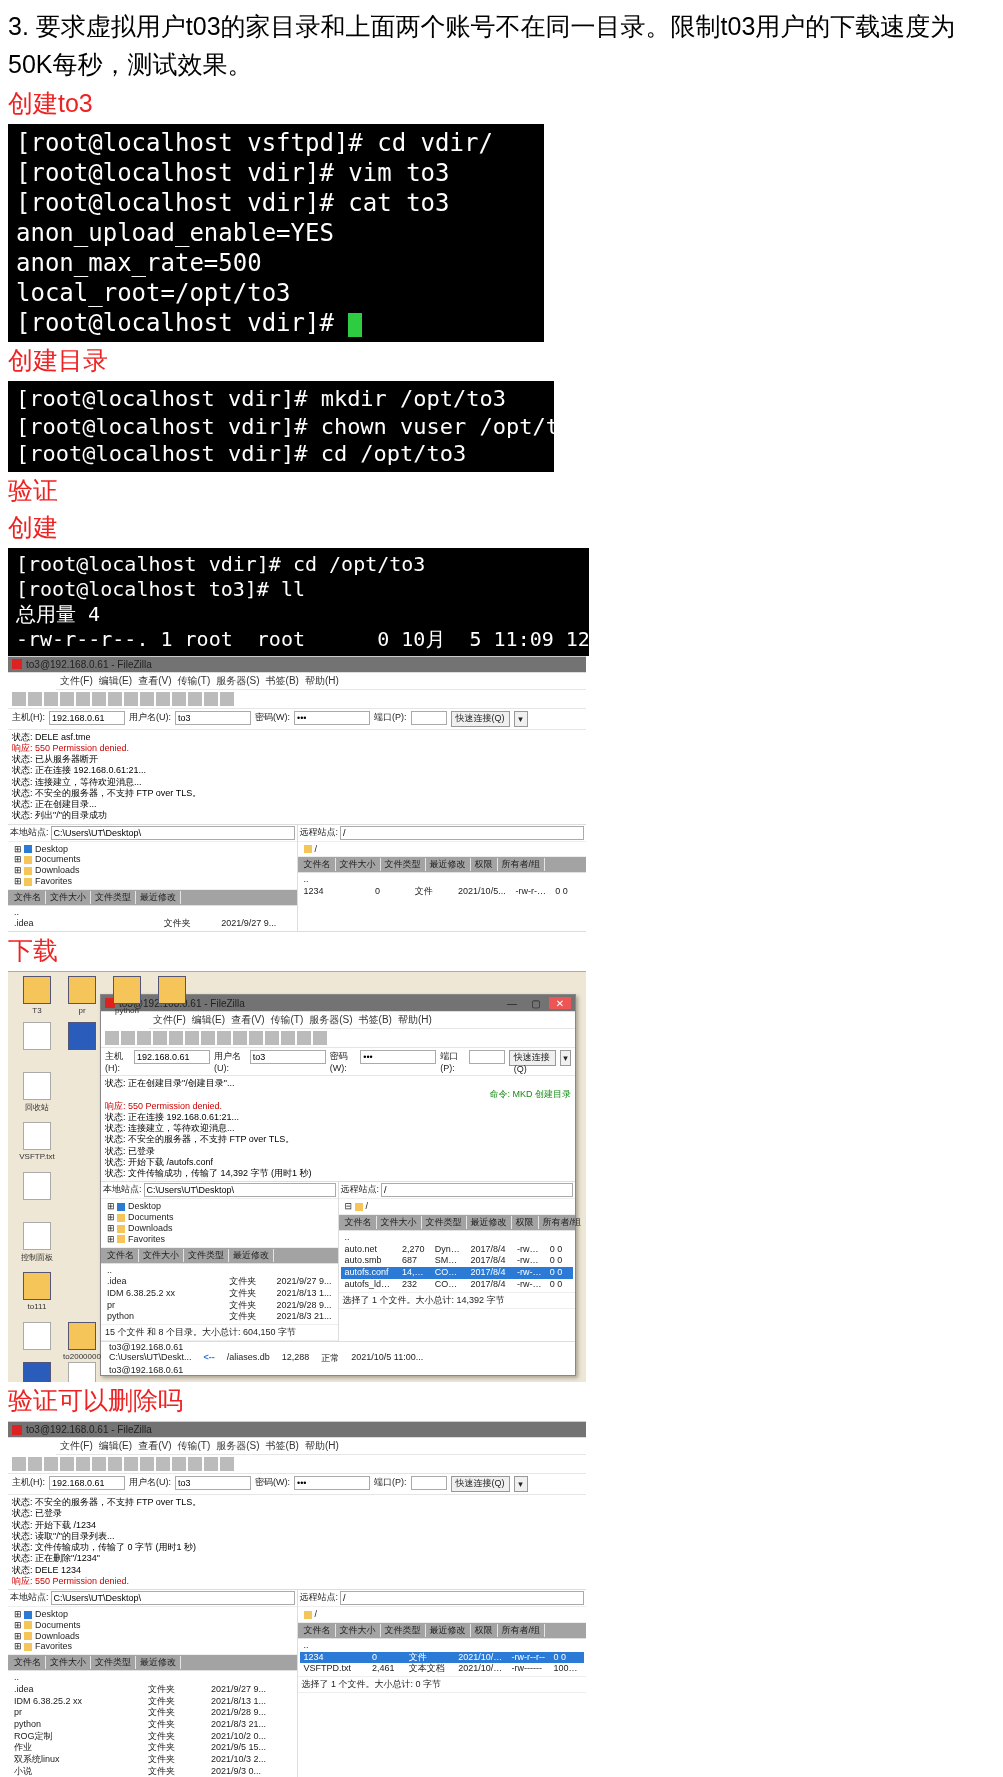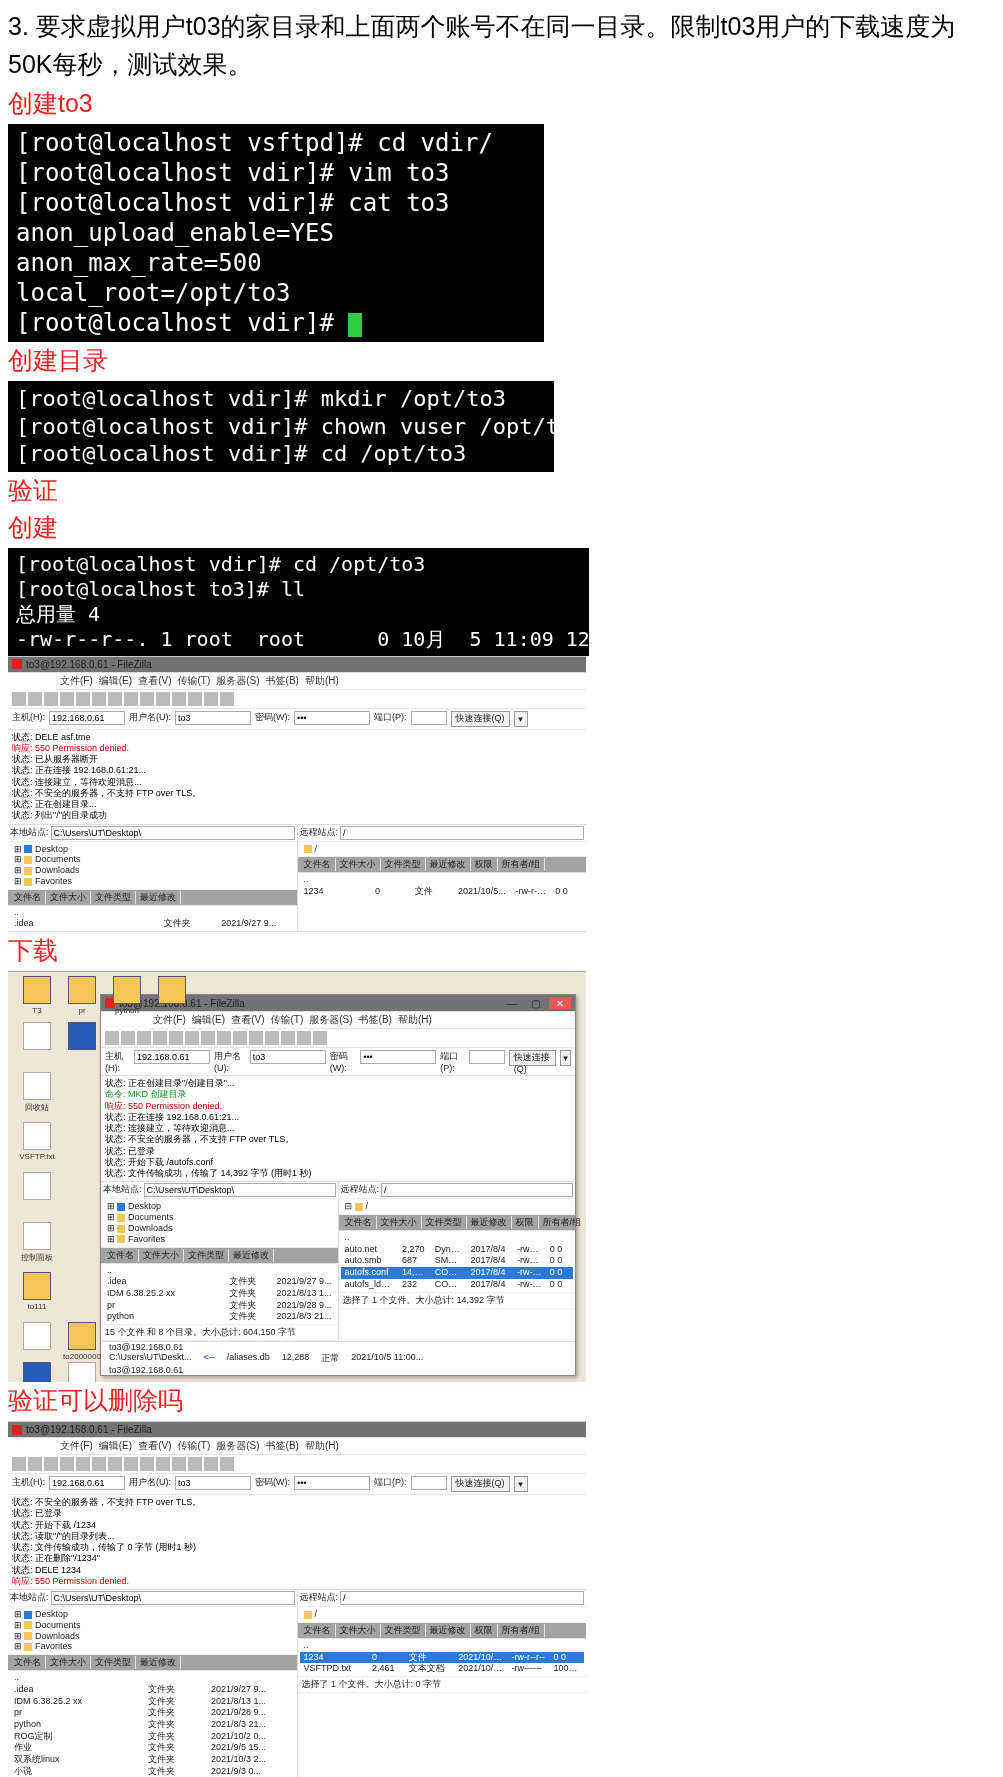--- a/index.html
+++ b/index.html
@@ -46,21 +46,21 @@
   .fz-toolbar { padding:2px 4px; border-bottom:1px solid #e5e5e5; display:flex; gap:2px;}
   .fz-toolbar .tbi { width:14px; height:14px; background:#bbb;}
   .fz-quick { padding:2px 4px; border-bottom:1px solid #e5e5e5; display:flex; align-items:flex-start; gap:4px;}
   .fz-quick label { font-size:9px;}
   .fz-quick input { font-size:9px; height:12px; width:70px; border:1px solid #aaa; padding:0 2px;}
   .fz-quick .btn { font-size:9px; border:1px solid #999; background:#f0f0f0; padding:0 4px; height:14px; line-height:12px;}
   .fz-quick .arrow { font-size:9px; border:1px solid #999;background:#f0f0f0;width:12px;height:14px;display:inline-flex;align-items:center;justify-content:center;}
 
   .fz-log { padding:2px 4px; border-bottom:1px solid #ddd;}
   .fz-log div { line-height:1.25; font-size:9px;}
-  .green { color:#168b16;}
+  .green { color:#168b16;text-align:right;}
   .redtxt { color:#c00;}
   .black { color:#000;}
 
   .fz-panes { display:flex; border-bottom:1px solid #ddd;}
   .fz-pane { flex:1; border-right:1px solid #ddd; min-width:0;}
   .fz-pane:last-child { border-right:none;}
   .fz-loc { padding:1px 2px; display:flex; align-items:flex-start; gap:2px; font-size:9px; border-bottom:1px solid #eee;}
   .fz-loc input { flex:1; font-size:9px; height:12px; border:1px solid #aaa; padding:0 2px;}
   .tree { padding:2px 6px; border-bottom:1px solid #eee;}
   .tree .ti { font-size:9px; line-height:1.2;}

